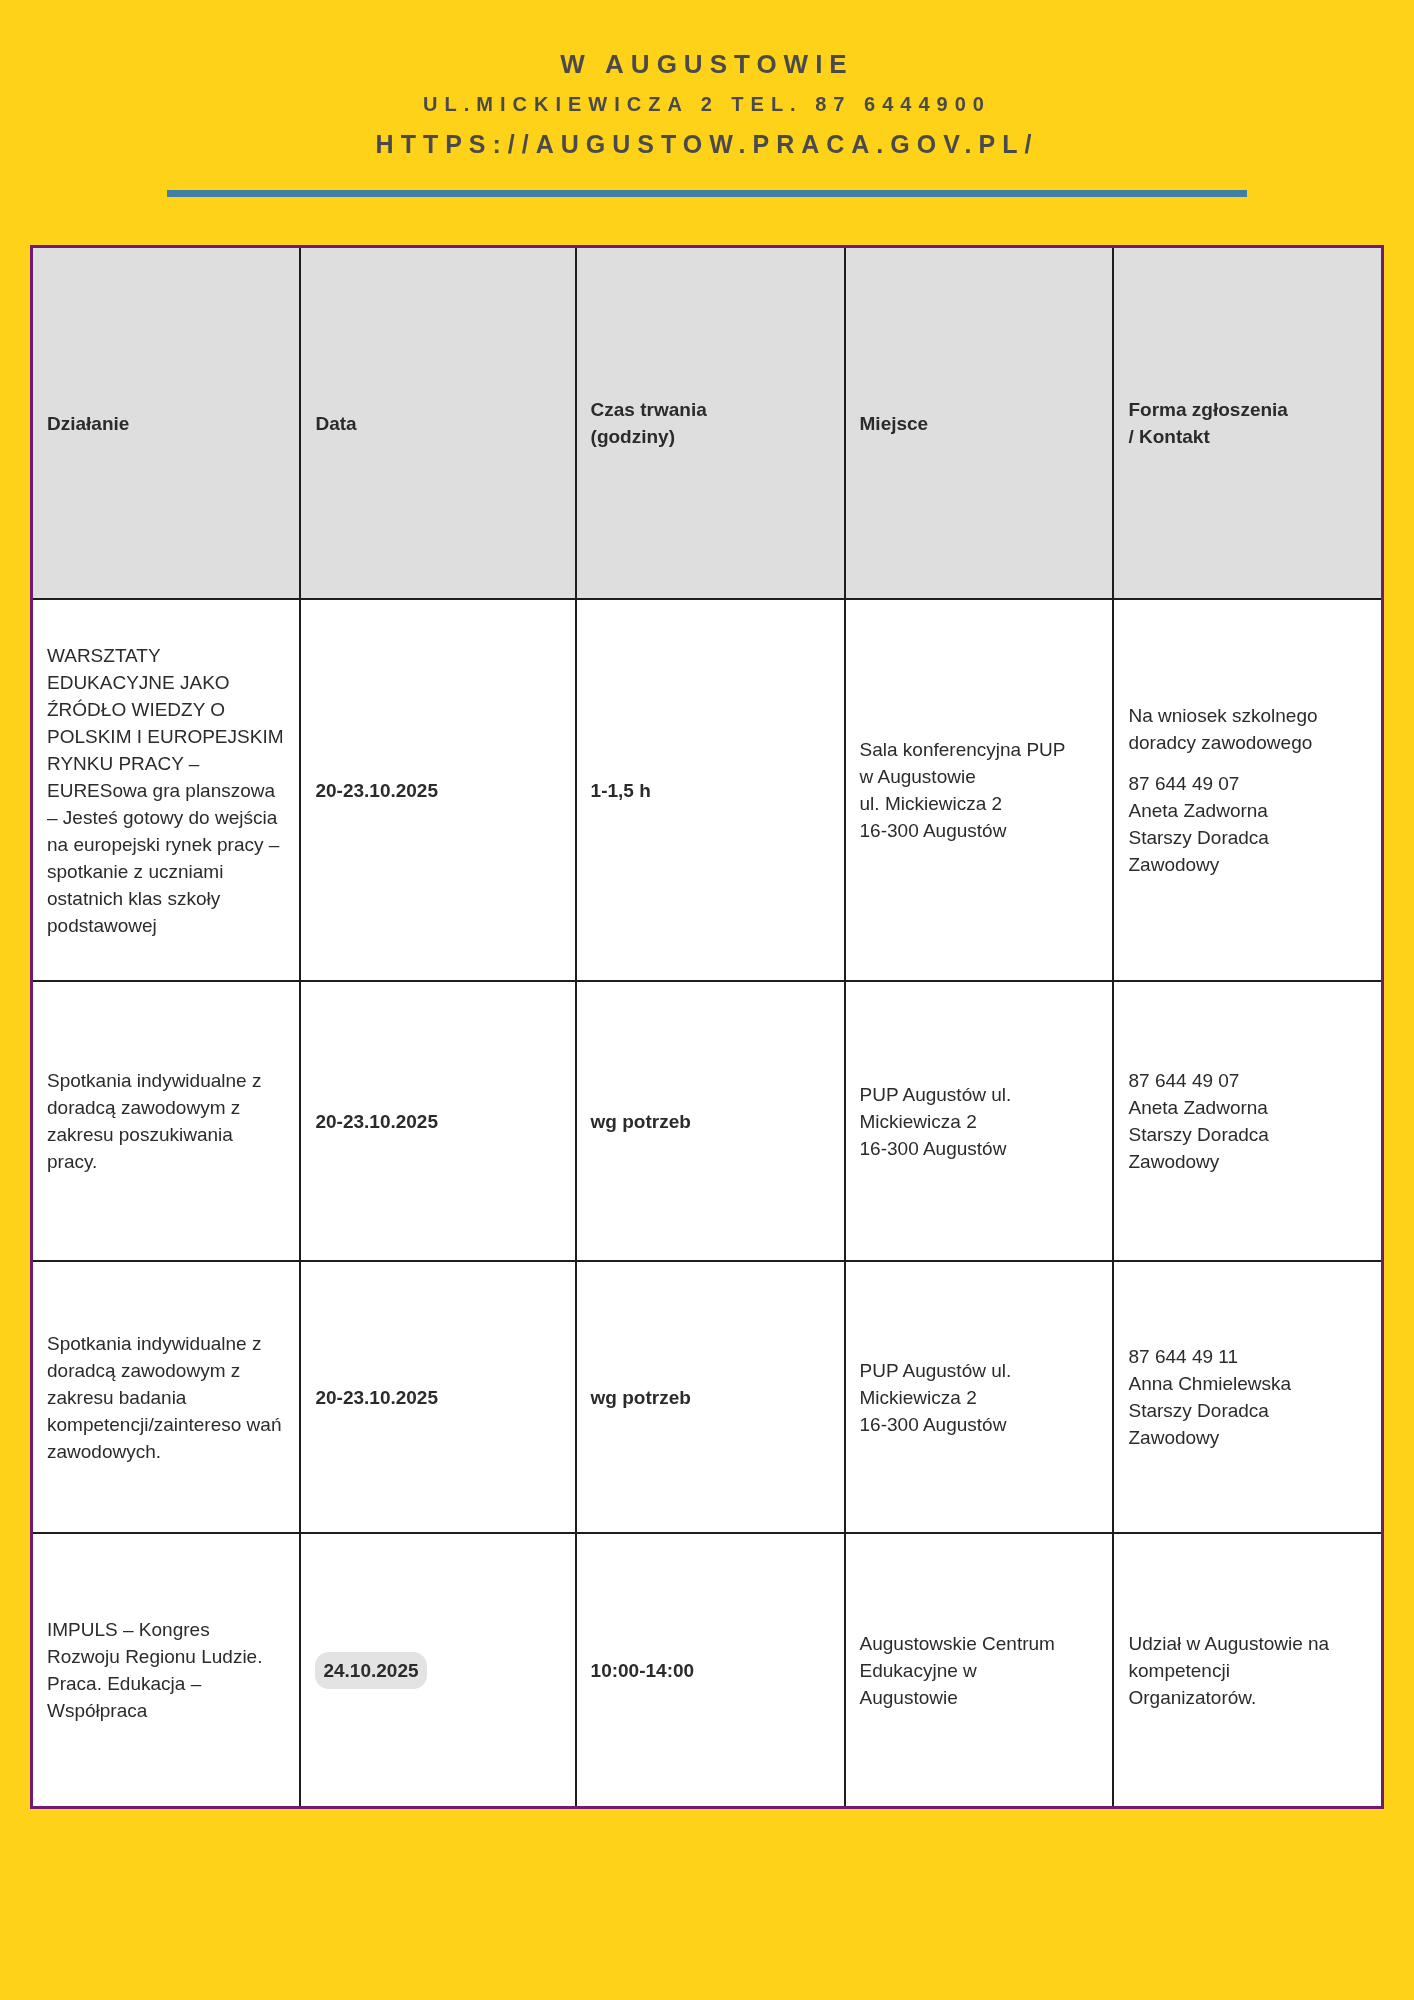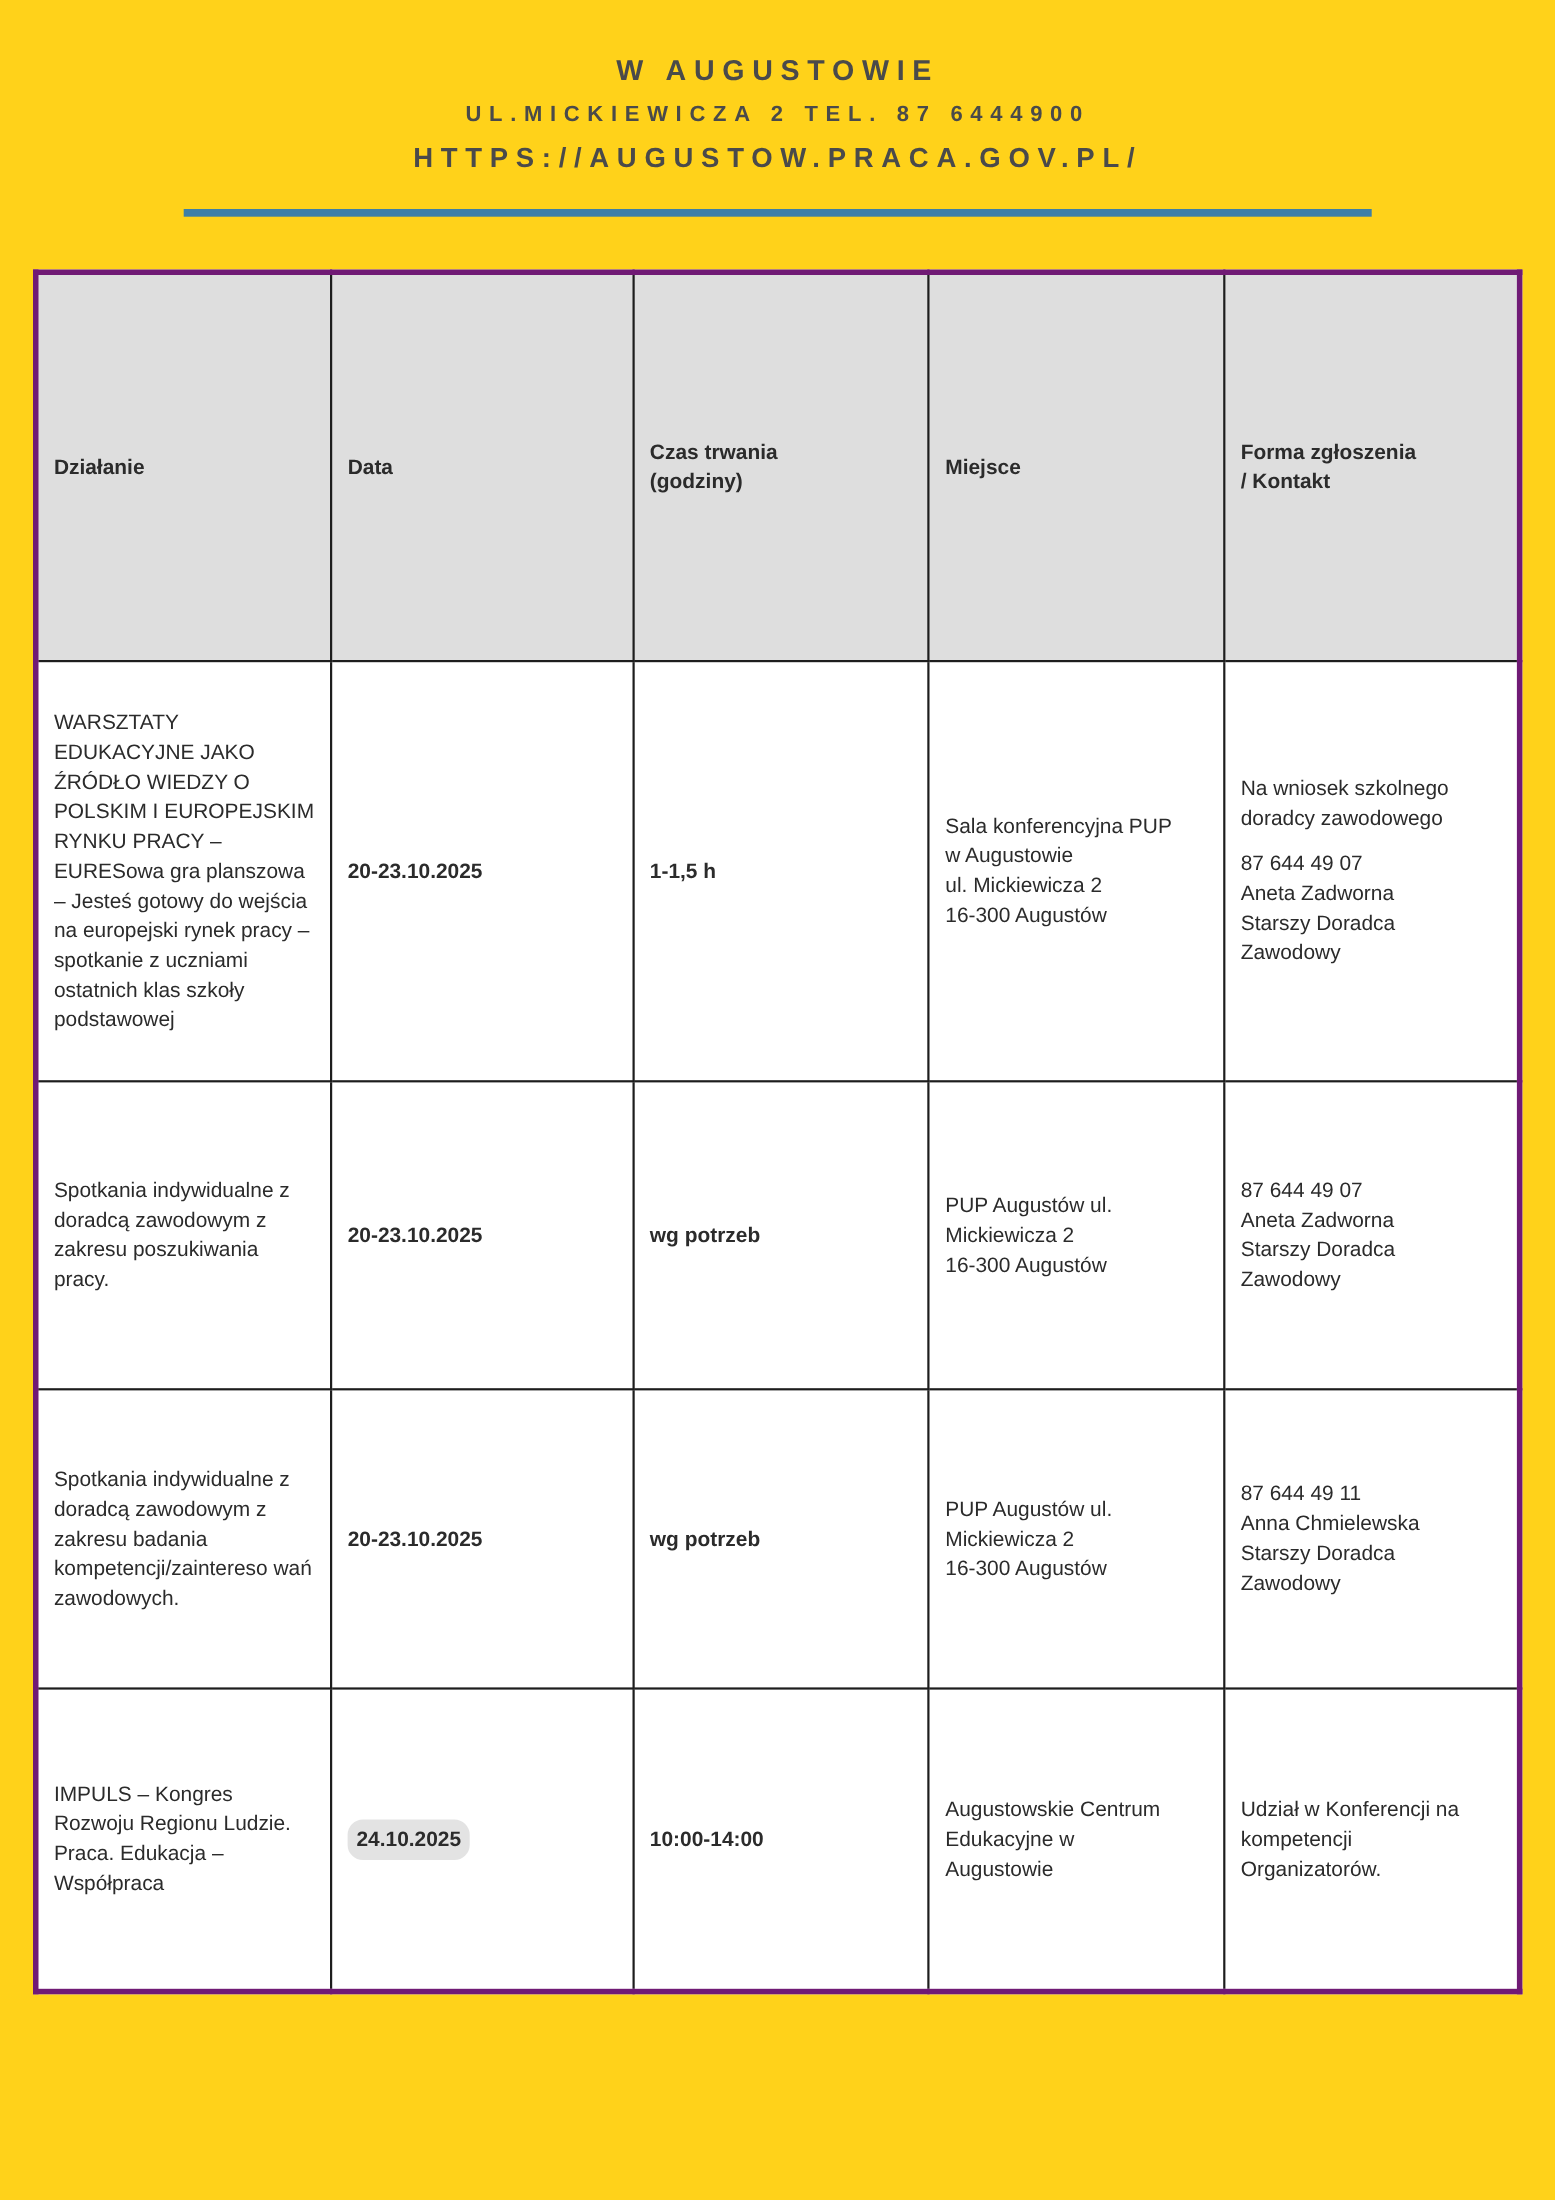--- a/index.html
+++ b/index.html
@@ -48,21 +48,21 @@
 
   
   .table-wrap {
     margin: 48px 30px 0 30px;
   }
   table.schedule {
     width: 1354px;
     border-collapse: collapse;
     table-layout: fixed;
     background: #ffffff;
-    border: 5px solid #701a75;
+    border: 3px solid #701a75;
   }
   table.schedule th,
   table.schedule td {
     border: 2px solid #1d1d1d;
     vertical-align: middle;
     padding: 10px 14px;
     font-size: 19px;
     line-height: 27px;
     color: #2b2b2b;
   }
@@ -210,21 +210,21 @@
           <td class="c-data">
             <span class="date-chip">24.10.2025</span>
           </td>
           <td class="c-czas">10:00-14:00</td>
           <td class="c-miejsce cell-lines">
             <span>Augustowskie Centrum</span>
             <span>Edukacyjne w</span>
             <span>Augustowie</span>
           </td>
           <td class="c-kontakt cell-lines">
-            <span>Udział w Konferencji na</span>
+            <span>Udział w Augustowie na</span>
             <span>kompetencji</span>
             <span>Organizatorów.</span>
           </td>
         </tr>
 
       </tbody>
     </table>
   </div>
 
 </div>

